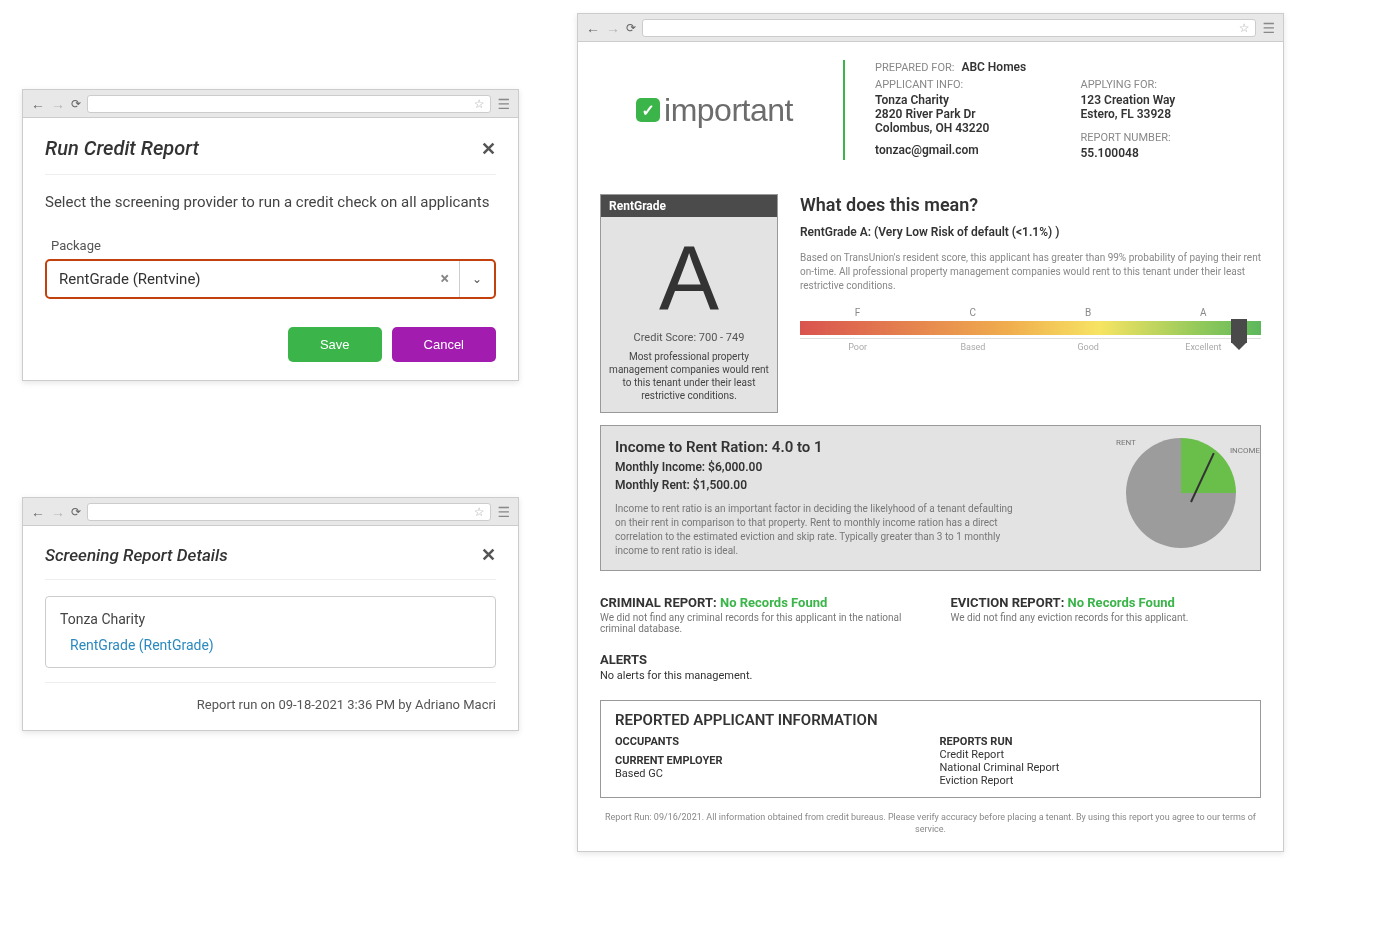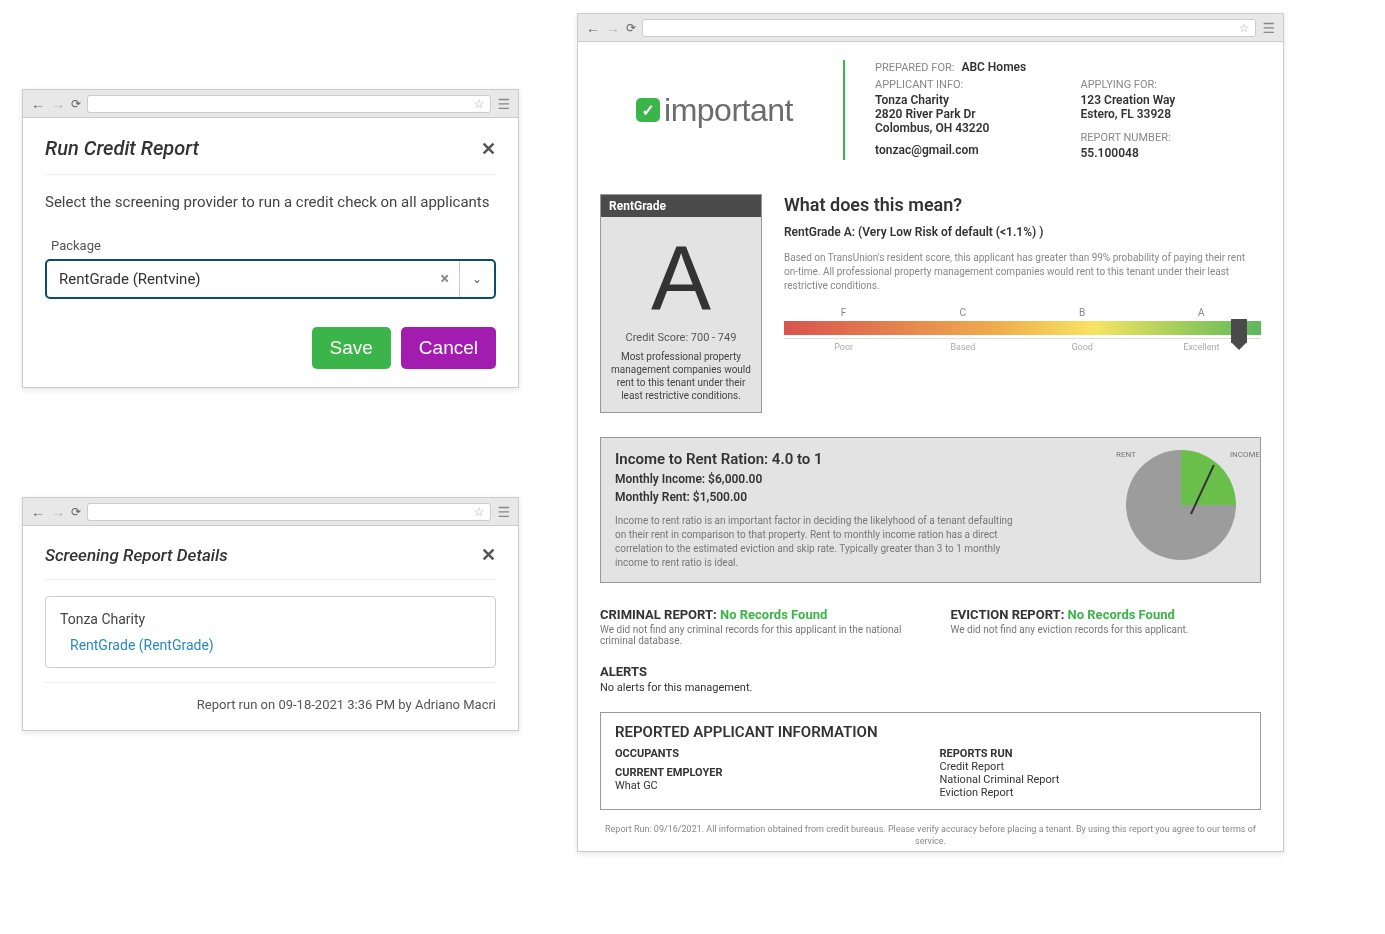--- a/index.html
+++ b/index.html
@@ -85,21 +85,21 @@
     line-height: 1.5;
     margin-bottom: 24px;
   }
   .field-label {
     font-size: 13px;
     color: #555;
     margin-bottom: 6px;
     margin-left: 6px;
   }
   .combobox {
-    border: 2px solid #0c4a6e;
+    border: 2px solid #c2410c;
     border-radius: 5px;
     display: flex;
     align-items: stretch;
     height: 40px;
   }
   .combobox-val {
     flex: 1;
     padding: 0 12px;
     display: flex;
     align-items: center;
@@ -124,24 +124,24 @@
     font-size: 12px;
     cursor: pointer;
   }
   .btn-row {
     display: flex;
     justify-content: flex-end;
     gap: 10px;
     margin-top: 28px;
   }
   .btn {
-    padding: 10px 18px;
+    padding: 10px 32px;
     border-radius: 5px;
     border: none;
-    font-size: 19px;
+    font-size: 13px;
     color: #fff;
     cursor: pointer;
   }
   .btn-save { background: #3bb54a; }
   .btn-cancel { background: #a21caf; }
   
   #panel2 { left: 22px; top: 497px; width: 497px; }
   .detail-card {
     border: 1px solid #ccc;
     border-radius: 4px;
@@ -222,21 +222,21 @@
     font-weight: 600;
     font-size: 12px;
   }
   
   .grade-row {
     display: flex;
     gap: 22px;
     margin-top: 20px;
   }
   .grade-box {
-    width: 162px;
+    width: 178px;
     border: 1px solid #999;
     background: #e3e3e3;
     text-align: center;
   }
   .grade-head {
     background: #4b4b4b;
     color: #fff;
     font-size: 12px;
     font-weight: bold;
     padding: 4px;
@@ -313,21 +313,21 @@
     display: flex;
     font-size: 9px;
     color: #aaa;
     border-top: 1px solid #ddd;
     padding-top: 3px;
   }
   
   .income-box {
     border: 1px solid #999;
     background: #e3e3e3;
-    margin-top: 24px;
+    margin-top: 12px;
     padding: 12px 14px;
     display: flex;
     gap: 14px;
   }
   .income-left { flex: 1; }
   .income-title { font-size: 15px; font-weight: 600; }
   .income-vals { font-size: 12px; font-weight: 600; margin-top: 4px; }
   .income-desc { font-size: 10px; color: #777; margin-top: 10px; line-height: 1.4; max-width: 400px;}
   .pie-wrap { width: 130px; position:relative; }
   .pie {
@@ -504,21 +504,21 @@
 
     <div class="income-box">
       <div class="income-left">
         <div class="income-title">Income to Rent Ration: 4.0 to 1</div>
         <div class="income-vals">Monthly Income: $6,000.00</div>
         <div class="income-vals">Monthly Rent: $1,500.00</div>
         <div class="income-desc">Income to rent ratio is an important factor in deciding the likelyhood of a tenant defaulting on their rent in comparison to that property. Rent to monthly income ration has a direct correlation to the estimated eviction and skip rate. Typically greater than 3 to 1 monthly income to rent ratio is ideal.</div>
       </div>
       <div class="pie-wrap">
         <div class="pie-label" style="top:0;left:0">RENT</div>
-        <div class="pie-label" style="top:0;right:-14px">INCOME</div>
+        <div class="pie-label" style="top:8px;right:-14px">INCOME</div>
         <div class="pie"></div>
         <div class="needle"></div>
       </div>
     </div>
 
     <div class="reports-row">
       <div>
         <div class="rep-h">
           <span>CRIMINAL REPORT:</span>
           <span class="found">No Records Found</span>
@@ -538,21 +538,21 @@
       <div class="rep-h">ALERTS</div>
       <div class="rep-d" style="color:#333;font-size:11px">No alerts for this management.</div>
     </div>
 
     <div class="rai-box">
       <div class="rai-title">REPORTED APPLICANT INFORMATION</div>
       <div class="rai-grid">
         <div>
           <div class="rai-label">OCCUPANTS</div>
           <div class="rai-label" style="margin-top:6px">CURRENT EMPLOYER</div>
-          <div>What GC</div>
+          <div>Based GC</div>
         </div>
         <div>
           <div class="rai-label">REPORTS RUN</div>
           <div>Credit Report</div>
           <div>National Criminal Report</div>
           <div>Eviction Report</div>
         </div>
       </div>
     </div>
 

